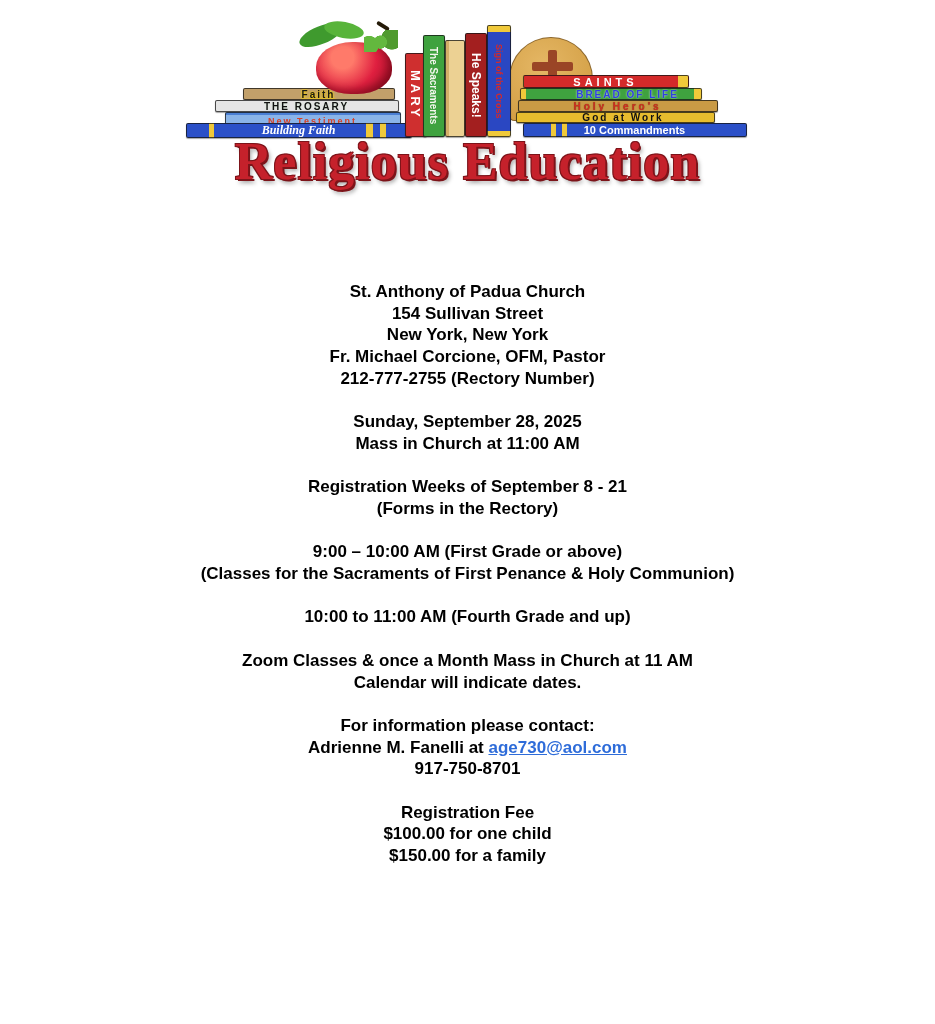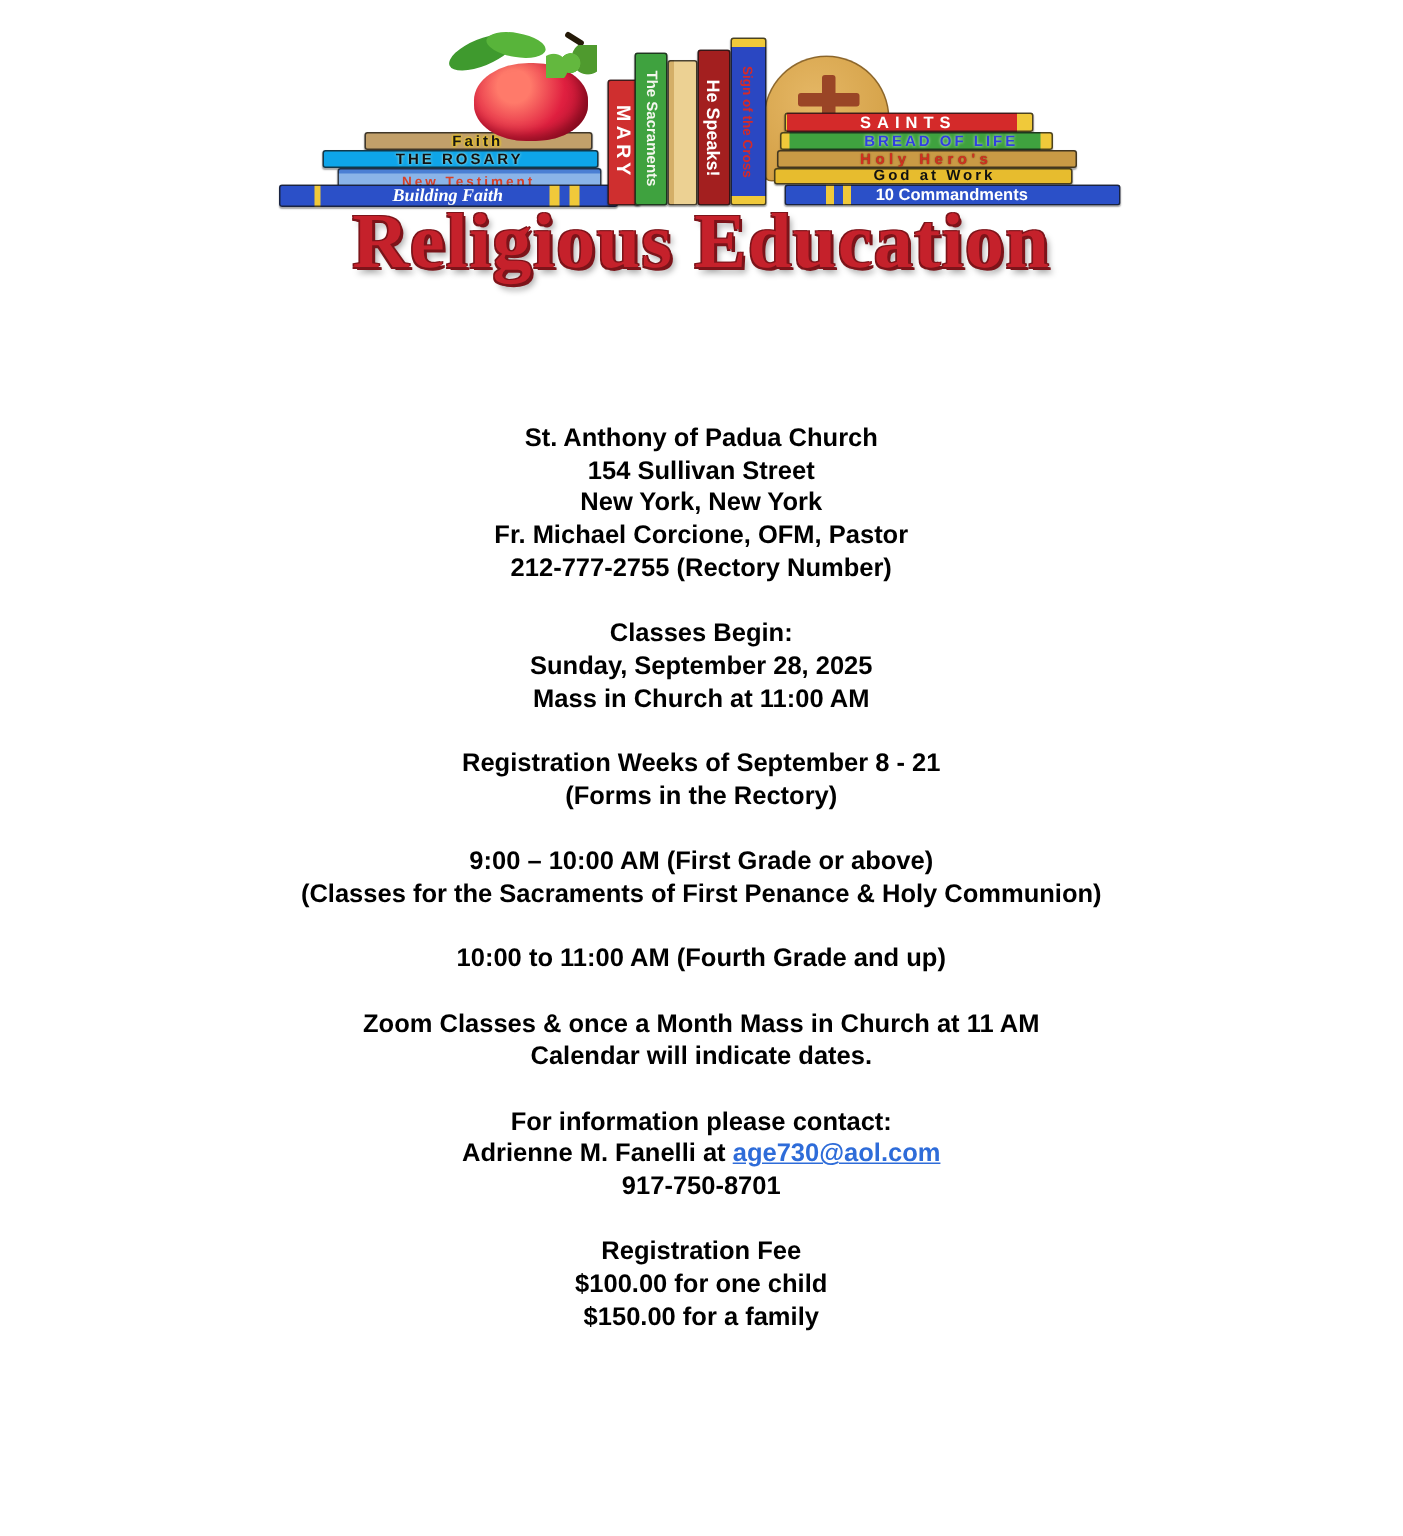--- a/index.html
+++ b/index.html
@@ -16,22 +16,22 @@
   .book { position:absolute; border:1px solid rgba(20,20,20,.75); border-radius:2px;
           display:flex; align-items:center; justify-content:center;
           font-weight:bold; white-space:nowrap; overflow:hidden;
           box-shadow:0 1px 1px rgba(0,0,0,.35); z-index:2; }
   .book.h { text-align:center; }
   .book.v { writing-mode:vertical-rl; text-orientation:mixed; }
 
   
   .bk-faith      { left:90px;  top:76px;  width:152px; height:12px; background:#c2a06a;
                    color:#171717; font-size:10px; letter-spacing:2px;
-                   text-shadow:0 0 2px #ffd700,0 0 2px #ffd700; }
-  .bk-rosary     { left:62px;  top:88px;  width:184px; height:12px; background:#0ea5e9;
+                   text-shadow:0 0 2px #ffd700,0 0 2px #ffd700;text-decoration:underline; }
+  .bk-rosary     { left:62px;  top:88px;  width:184px; height:12px; background:#e5e5e5;
                    color:#111; font-size:10px; letter-spacing:2px;
                    text-shadow:0 0 2px #cfe8cf; }
   .bk-testiment  { left:72px;  top:100px; width:176px; height:18px;
                    background:linear-gradient(180deg,#4a7fd4 0 15%,#8ab4e8 15% 85%,#4a7fd4 85% 100%);
                    color:#d84027; font-size:9px; letter-spacing:2px; }
   .bk-building   { left:33px;  top:111px; width:226px; height:15px;
                    background:linear-gradient(90deg,#2b50c8 0 10%,#f0c93a 10% 12%,#2b50c8 12% 80%,#f0c93a 80% 83%,#2b50c8 83% 86%,#f0c93a 86% 89%,#2b50c8 89% 100%);
                    color:#fff; font-size:12px; font-style:italic;
                    font-family:"Liberation Serif", serif; }
 
@@ -176,21 +176,20 @@
 
   <div class="sec">
     <div>St. Anthony of Padua Church</div>
     <div>154 Sullivan Street</div>
     <div>New York, New York</div>
     <div>Fr. Michael Corcione, OFM, Pastor</div>
     <div>212-777-2755 (Rectory Number)</div>
   </div>
 
   <div class="sec">
-    <div>Classes Begin:</div>
     <div>Sunday, September 28, 2025</div>
     <div>Mass in Church at 11:00 AM</div>
   </div>
 
   <div class="sec">
     <div>Registration Weeks of September 8 - 21</div>
     <div>(Forms in the Rectory)</div>
   </div>
 
   <div class="sec">

